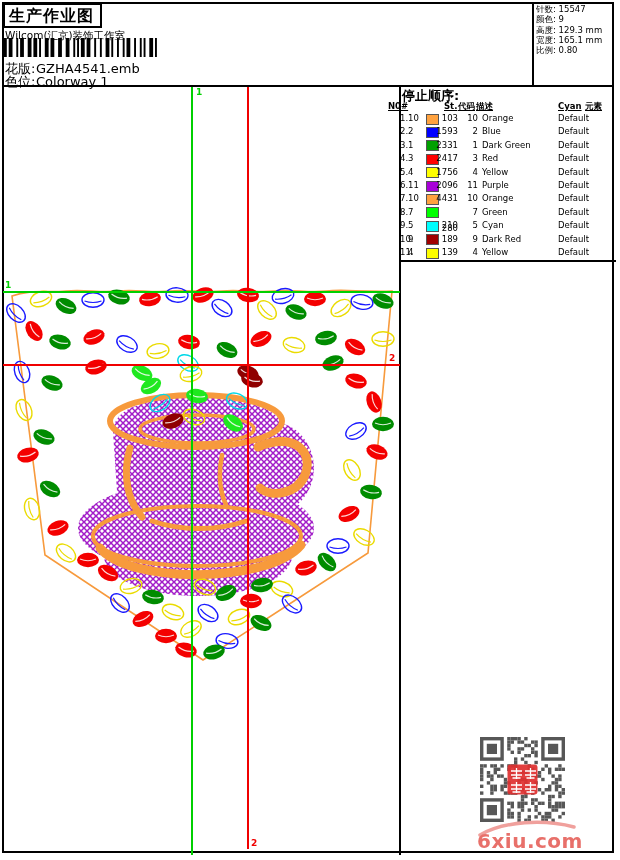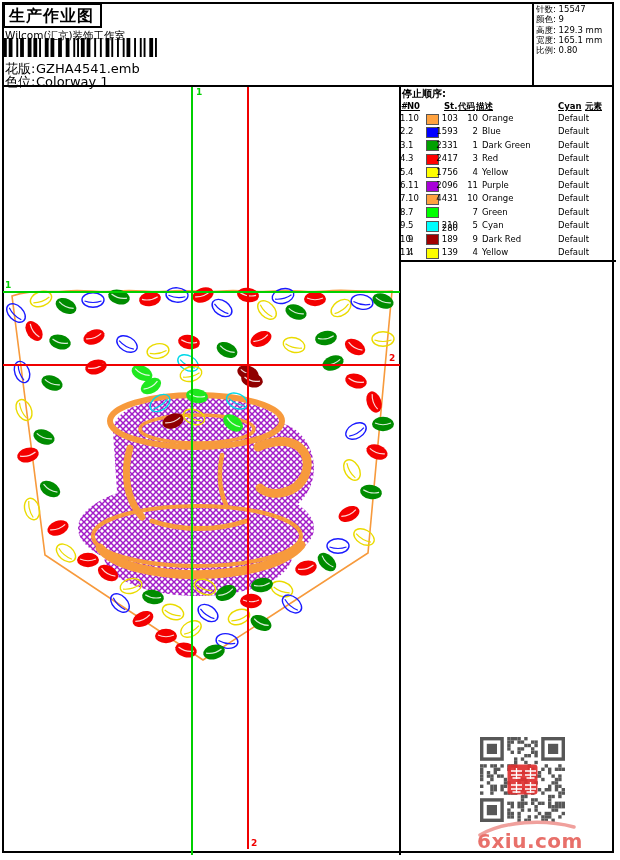--- a/index.html
+++ b/index.html
@@ -7,21 +7,21 @@
   .abs{position:absolute;}
   .frame{left:2px;top:2px;width:612px;height:851px;border:2px solid #000;box-sizing:border-box;}
   .title-box{left:3px;top:3px;width:99px;height:25px;border:2px solid #000;box-sizing:border-box;
     font-size:16px;font-weight:bold;line-height:21px;padding-left:4px;letter-spacing:1px;white-space:nowrap;}
   .company{left:5px;top:29px;font-size:10.5px;white-space:nowrap;}
   .meta-line{font-size:13px;white-space:nowrap;}
   .meta-line .lbl{display:inline-block;width:31px;}
   .info-box{left:536px;top:4px;font-size:8.5px;line-height:10.3px;white-space:nowrap;}
   .hline{background:#000;}
   .vline{background:#000;}
-  .st-title{left:402px;top:87px;font-size:10px;font-weight:bold;white-space:nowrap;}
+  .st-title{left:402px;top:87px;font-size:13px;font-weight:bold;white-space:nowrap;}
   .st-head{top:101px;font-size:8.5px;font-weight:bold;text-decoration:underline;white-space:nowrap;}
   .st-cell{position:absolute;font-size:8.5px;white-space:nowrap;line-height:12px;}
   .guide-label{font-size:9px;font-weight:bold;line-height:9px;}
   .wm-text{left:477px;top:829px;width:100px;font-size:20px;font-weight:bold;
     color:#E8706A;letter-spacing:0.5px;white-space:nowrap;}
 </style>
 </head>
 <body>
 
 <svg id="design-svg" class="abs" style="left:0;top:0;" width="620" height="860" viewBox="0 0 620 860">
@@ -446,21 +446,21 @@
     <div><span>针数:</span> <span>15547</span></div>
     <div><span>颜色:</span> <span>9</span></div>
     <div><span>高度:</span> <span>129.3 mm</span></div>
     <div><span>宽度:</span> <span>165.1 mm</span></div>
     <div><span>比例:</span> <span>0.80</span></div>
   </div>
 
 <div class="abs st-title">停止顺序:</div>
 <div id="st-header">
     <span class="abs st-head" style="left: 401px;">#</span>
-    <span class="abs st-head" style="left: 407px; text-decoration: underline;">N0</span>
+    <span class="abs st-head" style="left: 388px; text-decoration: underline;">N0</span>
     <span class="abs st-head" style="left: 444px;">St.</span>
     <span class="abs st-head" style="left: 458px;">代码</span>
     <span class="abs st-head" style="left: 476px;">描述</span>
     <span class="abs st-head" style="left: 558px;">Cyan</span>
     <span class="abs st-head" style="left: 585px;">元素</span>
   </div>
 <div id="st-rows">
     <div class="abs" style="left: 0px; top: 112px; width: 620px; height: 13px;">
       <span class="st-cell" style="left: 400px; width: 18px; text-align: left; top: 0px;">1.</span>
       <span class="st-cell" style="left: 408px; width: 16px; text-align: left; top: 0px;">10</span>

